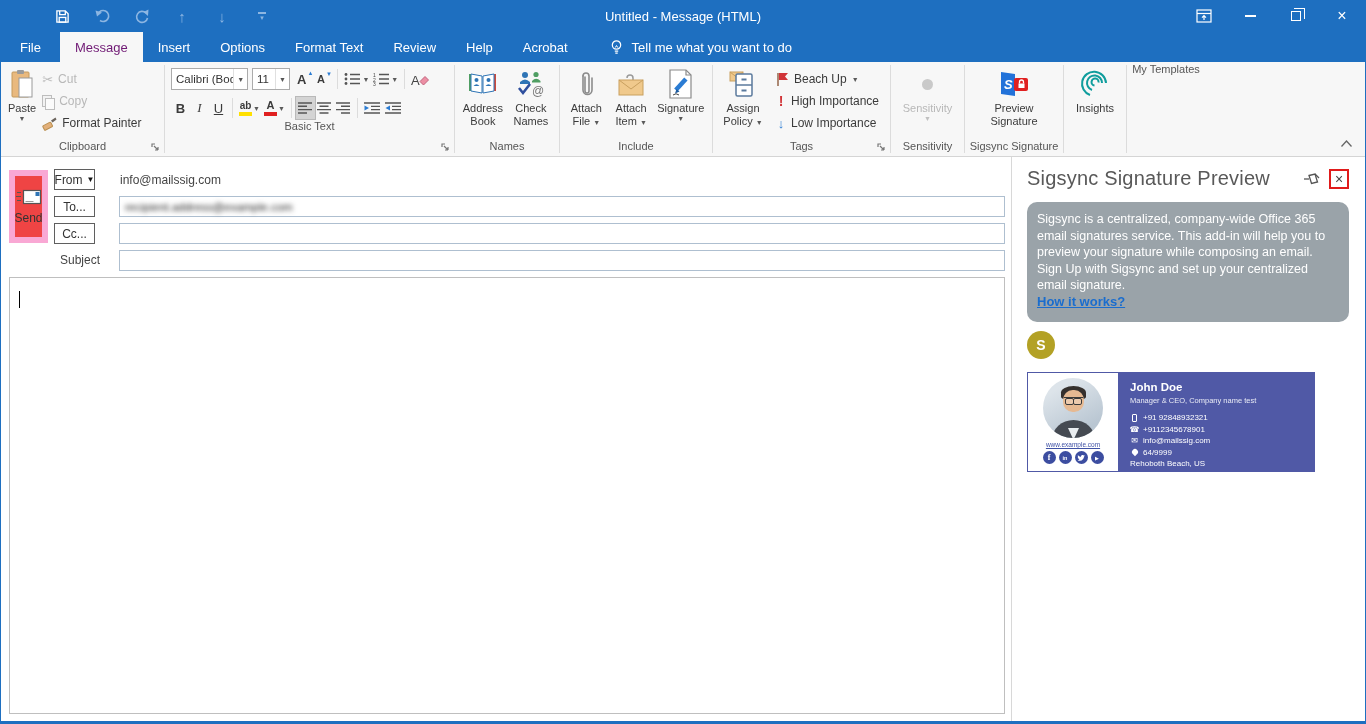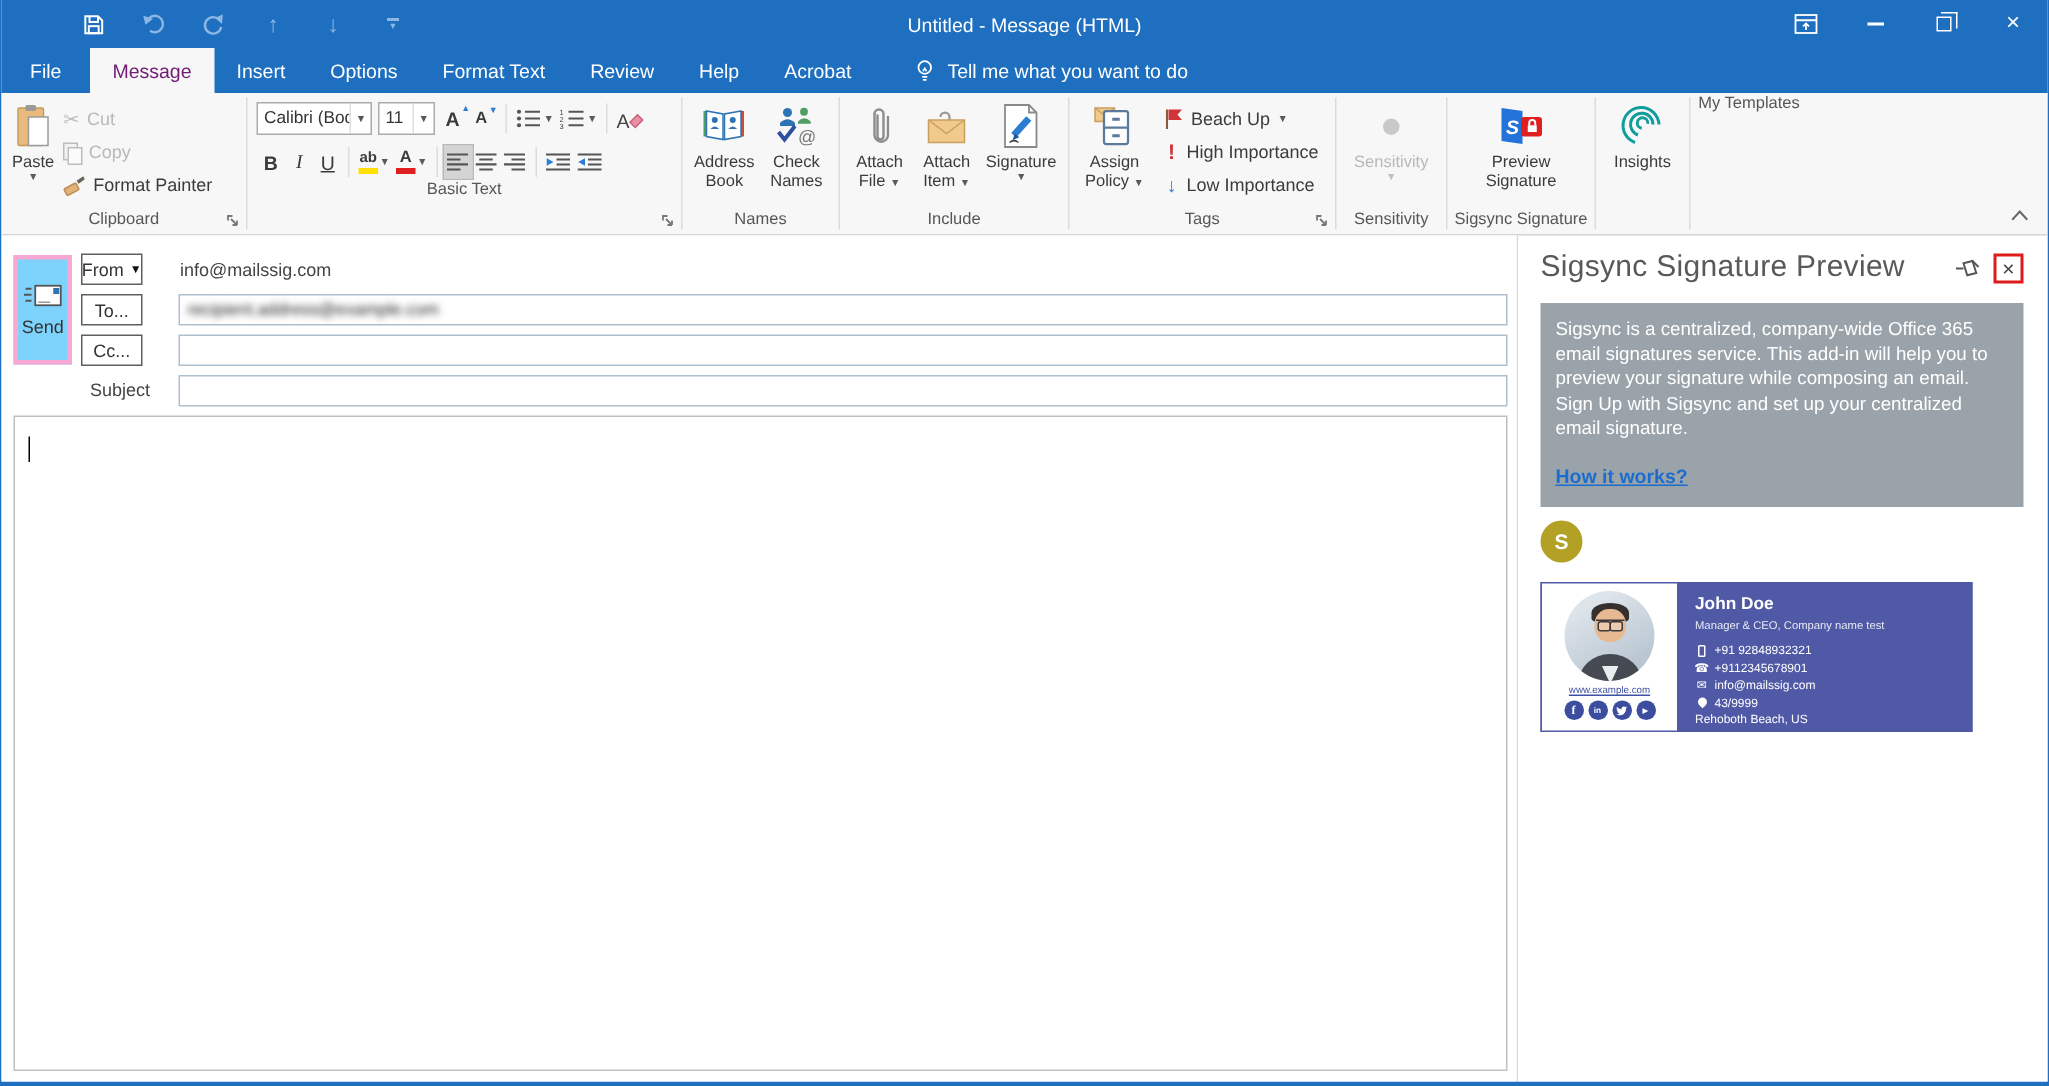--- a/index.html
+++ b/index.html
@@ -75,38 +75,38 @@
   .growA { position:relative; font-size:13px; font-weight:bold; color:#3b3b3b; padding-right:6px; }
   .growA .tri { position:absolute; right:-1px; top:-2px; font-size:6px; color:#2b7cd3; }
   .vline { width:1px; height:20px; background:#dcdcdc; margin:0 4px; }
 
   
   .main { flex:1; display:flex; min-height:0; }
   .compose { width:1010px; position:relative; background:#fff; }
   .hdr-btn { position:absolute; width:41px; height:21px; border:1px solid #5f5f5f; background:#fff; font-size:12px; color:#333; display:flex; align-items:center; justify-content:center; gap:4px; }
   .hdr-btn .fa { font-size:8px; color:#111; }
   .hdr-field { position:absolute; left:118px; width:886px; height:21px; border:1px solid #aebfd0; background:#fff; display:flex; align-items:center; padding:0 5px; }
-  .sendbox { position:absolute; left:8px; top:13px; width:39px; height:73px; border:3px solid #f9a8d4; background:#7dd3fc; display:flex; flex-direction:column; align-items:center; justify-content:center; gap:6px; }
+  .sendbox { position:absolute; left:8px; top:13px; width:39px; height:73px; border:6px solid #f9a8d4; background:#ef4444; display:flex; flex-direction:column; align-items:center; justify-content:center; gap:6px; }
   .sendbox .sl { font-size:12px; color:#333; }
   .from-val { position:absolute; left:119px; top:16px; font-size:12px; color:#444; }
   .blurmail { font-size:11.5px; color:#222; filter:blur(2.6px); }
   .subj-label { position:absolute; left:59px; top:96px; font-size:12px; color:#444; }
   .bodybox { position:absolute; left:8px; top:120px; width:996px; height:437px; border:1px solid #bfbfbf; background:#fff; }
   .caret { position:absolute; left:9px; top:13px; width:1px; height:17px; background:#000; }
 
   .vdiv { width:1px; background:#d8d8d8; }
 
   
   .panel { width:353px; background:#fff; padding:10px 16px 0 15px; display:flex; flex-direction:column; }
   .panel-head { display:flex; align-items:center; }
   .panel-title { flex:1; font-size:20px; color:#595959; letter-spacing:.2px; }
   .pin-btn { width:22px; height:20px; display:flex; align-items:center; justify-content:center; }
   .close-btn { width:20px; height:20px; border:2px solid #e01b1b; display:flex; align-items:center; justify-content:center; color:#444; font-size:14px; margin-left:6px; }
-  .infobox { margin-top:12px; background:#9aa3a9; color:#fff; padding:9px 10px 12px 10px; font-size:12.5px; line-height:16.5px; }
-  .howlink { display:inline-block; margin-top:16px; color:#1a6dce; font-weight:bold; text-decoration:underline; font-size:13px;text-align:right; }
+  .infobox { margin-top:12px; background:#9aa3a9; color:#fff; padding:9px 10px 12px 10px; font-size:12.5px; line-height:16.5px;border-radius:10px; }
+  .howlink { display:inline-block; margin-top:0; color:#1a6dce; font-weight:bold; text-decoration:underline; font-size:13px;text-align:right; }
   .s-avatar { margin-top:9px; width:28px; height:28px; border-radius:50%; background:#b3a125; color:#fff; font-weight:bold; font-size:14px; display:flex; align-items:center; justify-content:center; }
 
   .sigcard { margin-top:13px; width:288px; height:100px; display:flex; border:1px solid #5059a6; background:#5059a6; }
   .sig-left { width:90px; background:#fff; display:flex; flex-direction:column; align-items:center; padding-top:5px; }
   .photo { width:60px; height:60px; border-radius:50%; background:linear-gradient(150deg,#dde4ea 20%,#b9c6d2 80%); position:relative; overflow:hidden; }
   .photo .hair { position:absolute; top:8px; left:18px; width:25px; height:13px; background:#35302d; border-radius:50% 50% 20% 20%; }
   .photo .face { position:absolute; top:12px; left:20px; width:21px; height:22px; background:#e6b992; border-radius:46%; }
   .photo .glasses { position:absolute; top:19px; left:21px; width:19px; height:6px; border-top:1px solid #3a3a3a; }
   .photo .glasses:before,.photo .glasses:after { content:""; position:absolute; top:0; width:7px; height:5px; border:1.2px solid #3a3a3a; border-radius:2px; background:rgba(255,255,255,.25); }
   .photo .glasses:before { left:1px; } .photo .glasses:after { right:1px; }
@@ -639,21 +639,21 @@
                 <span>+9112345678901</span>
               </div>
             <div class="sig-row">
                 <span class="ci">✉</span>
                 <span>info@mailssig.com</span>
               </div>
             <div class="sig-row">
                 <span class="ci">
                   <span class="loc-ic"></span>
                 </span>
-                <span>43/9999</span>
+                <span>64/9999</span>
               </div>
             <div class="sig-row">
                 <span>Rehoboth Beach, US</span>
               </div>
           </div>
         </div>
       </div>
     </div>
   </div>
 </div>

